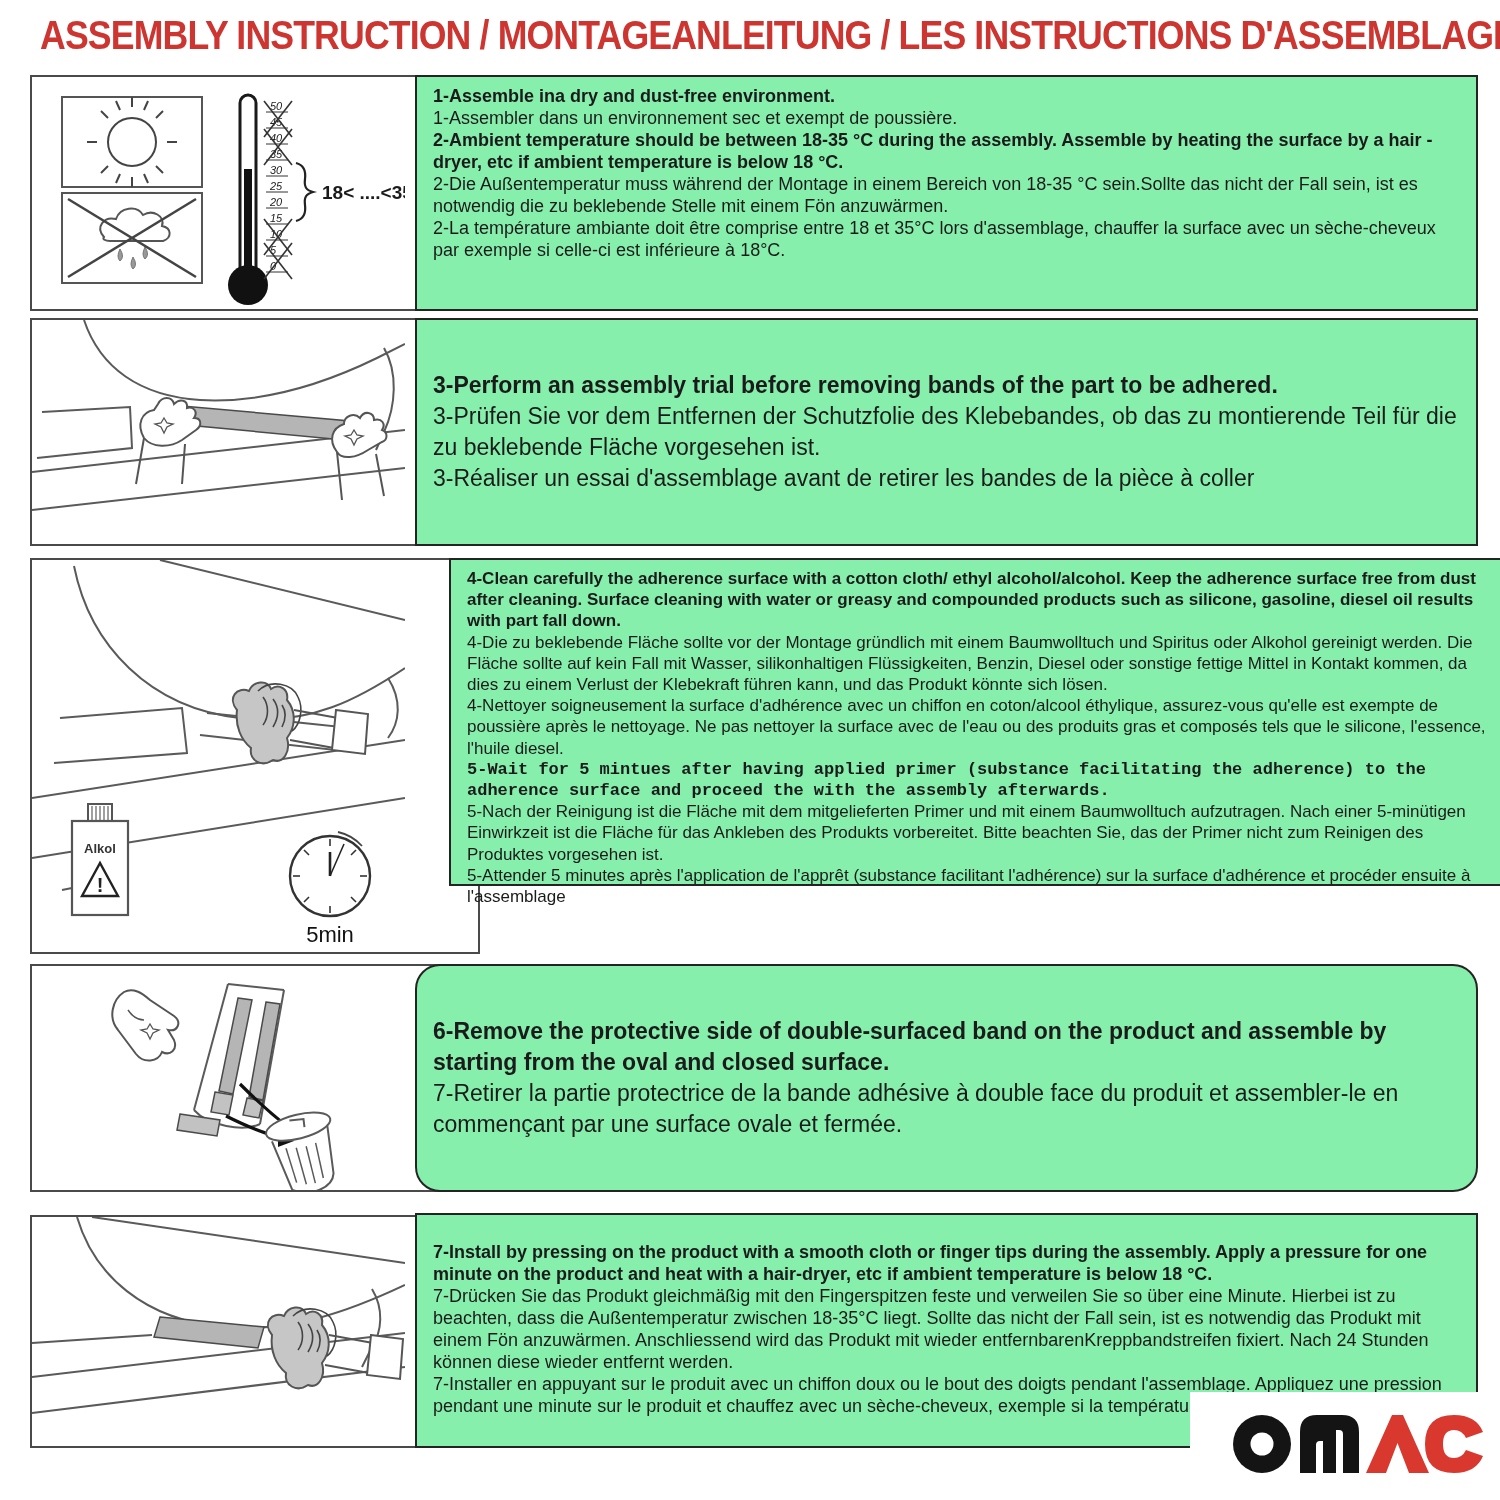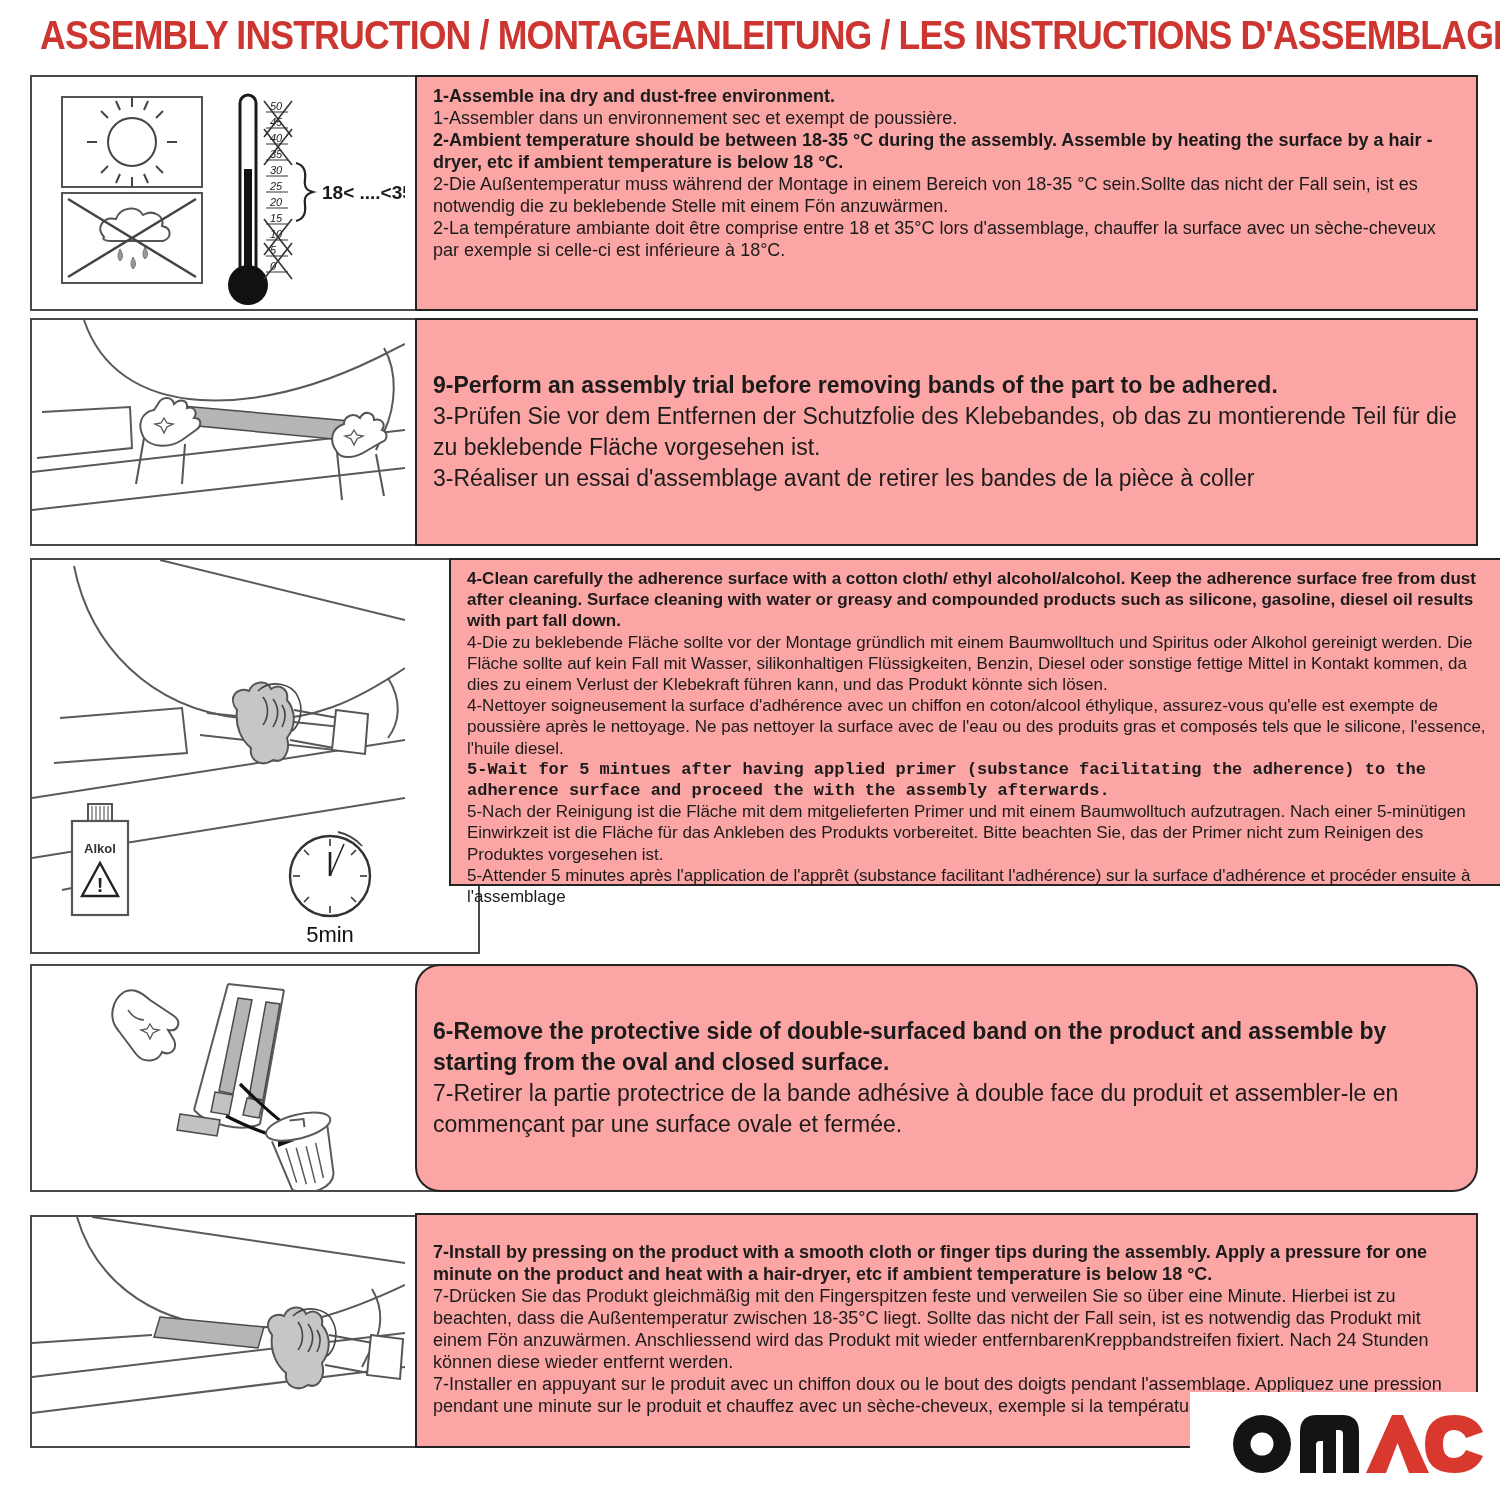--- a/index.html
+++ b/index.html
@@ -10,21 +10,21 @@
   .title{
     position:absolute;left:40px;top:12px;font-size:41px;font-weight:700;
     color:#cd3531;white-space:nowrap;letter-spacing:-1px;
     transform:scaleX(0.87);transform-origin:left top;
   }
   .illus{
     position:absolute;left:30px;width:450px;background:#fff;
     border:2px solid #4a4a4a;box-sizing:border-box;
   }
   .textbox{
-    position:absolute;left:415px;width:1063px;background:#fca5a5;
+    position:absolute;left:415px;width:1063px;background:#86efac;
     border:2px solid #242424;box-sizing:border-box;
     padding:8px 16px;display:flex;flex-direction:column;
   }
   .vcenter{justify-content:center;}
   p.para{margin:0;}
   .small{font-size:18px;line-height:22px;}
   .smaller{font-size:17px;line-height:21.2px;}
   .big{font-size:23px;line-height:31px;}
   .b{font-weight:700;}
   .gap{margin-top:18px;}
@@ -148,21 +148,21 @@
 
     <g fill="#ffffff" stroke="#555" stroke-width="2">
       <path d="M310,180 L305,132"></path>
         <path d="M352,176 L344,134"></path>
       <path d="M305,132 C296,120 300,108 312,104 C312,96 322,92 328,98 C332,90 342,92 342,100 C350,98 354,104 350,110 C356,112 356,120 350,122 L336,130 C324,138 310,140 305,132 Z"></path>
       <path d="M322,110 l3,5 6,1 -6,3 -3,6 -3,-6 -6,-3 6,-1 Z" fill="none" stroke-width="1.3"></path>
     </g>
   </svg>
 </div>
 <div class="textbox vcenter" style="top:318px;height:228px;">
-  <p class="para big b">9-Perform an assembly trial before removing bands of the part to be adhered.</p>
+  <p class="para big b">3-Perform an assembly trial before removing bands of the part to be adhered.</p>
   <p class="para big">3-Prüfen Sie vor dem Entfernen der Schutzfolie des Klebebandes, ob das zu montierende Teil für die zu beklebende Fläche vorgesehen ist.</p>
   <p class="para big">3-Réaliser un essai d'assemblage avant de retirer les bandes de la pièce à coller</p>
 </div>
 
 <div class="illus" style="top:558px;height:396px;">
   <svg width="373" height="392" viewBox="0 0 373 392">
     <g fill="none" stroke="#5a5a5a" stroke-width="2">
       <path d="M42,6 C58,86 118,148 208,158 C278,166 328,138 373,108"></path>
       <path d="M128,0 L373,60"></path>
       <path d="M356,118 C370,140 368,162 356,178"></path>

